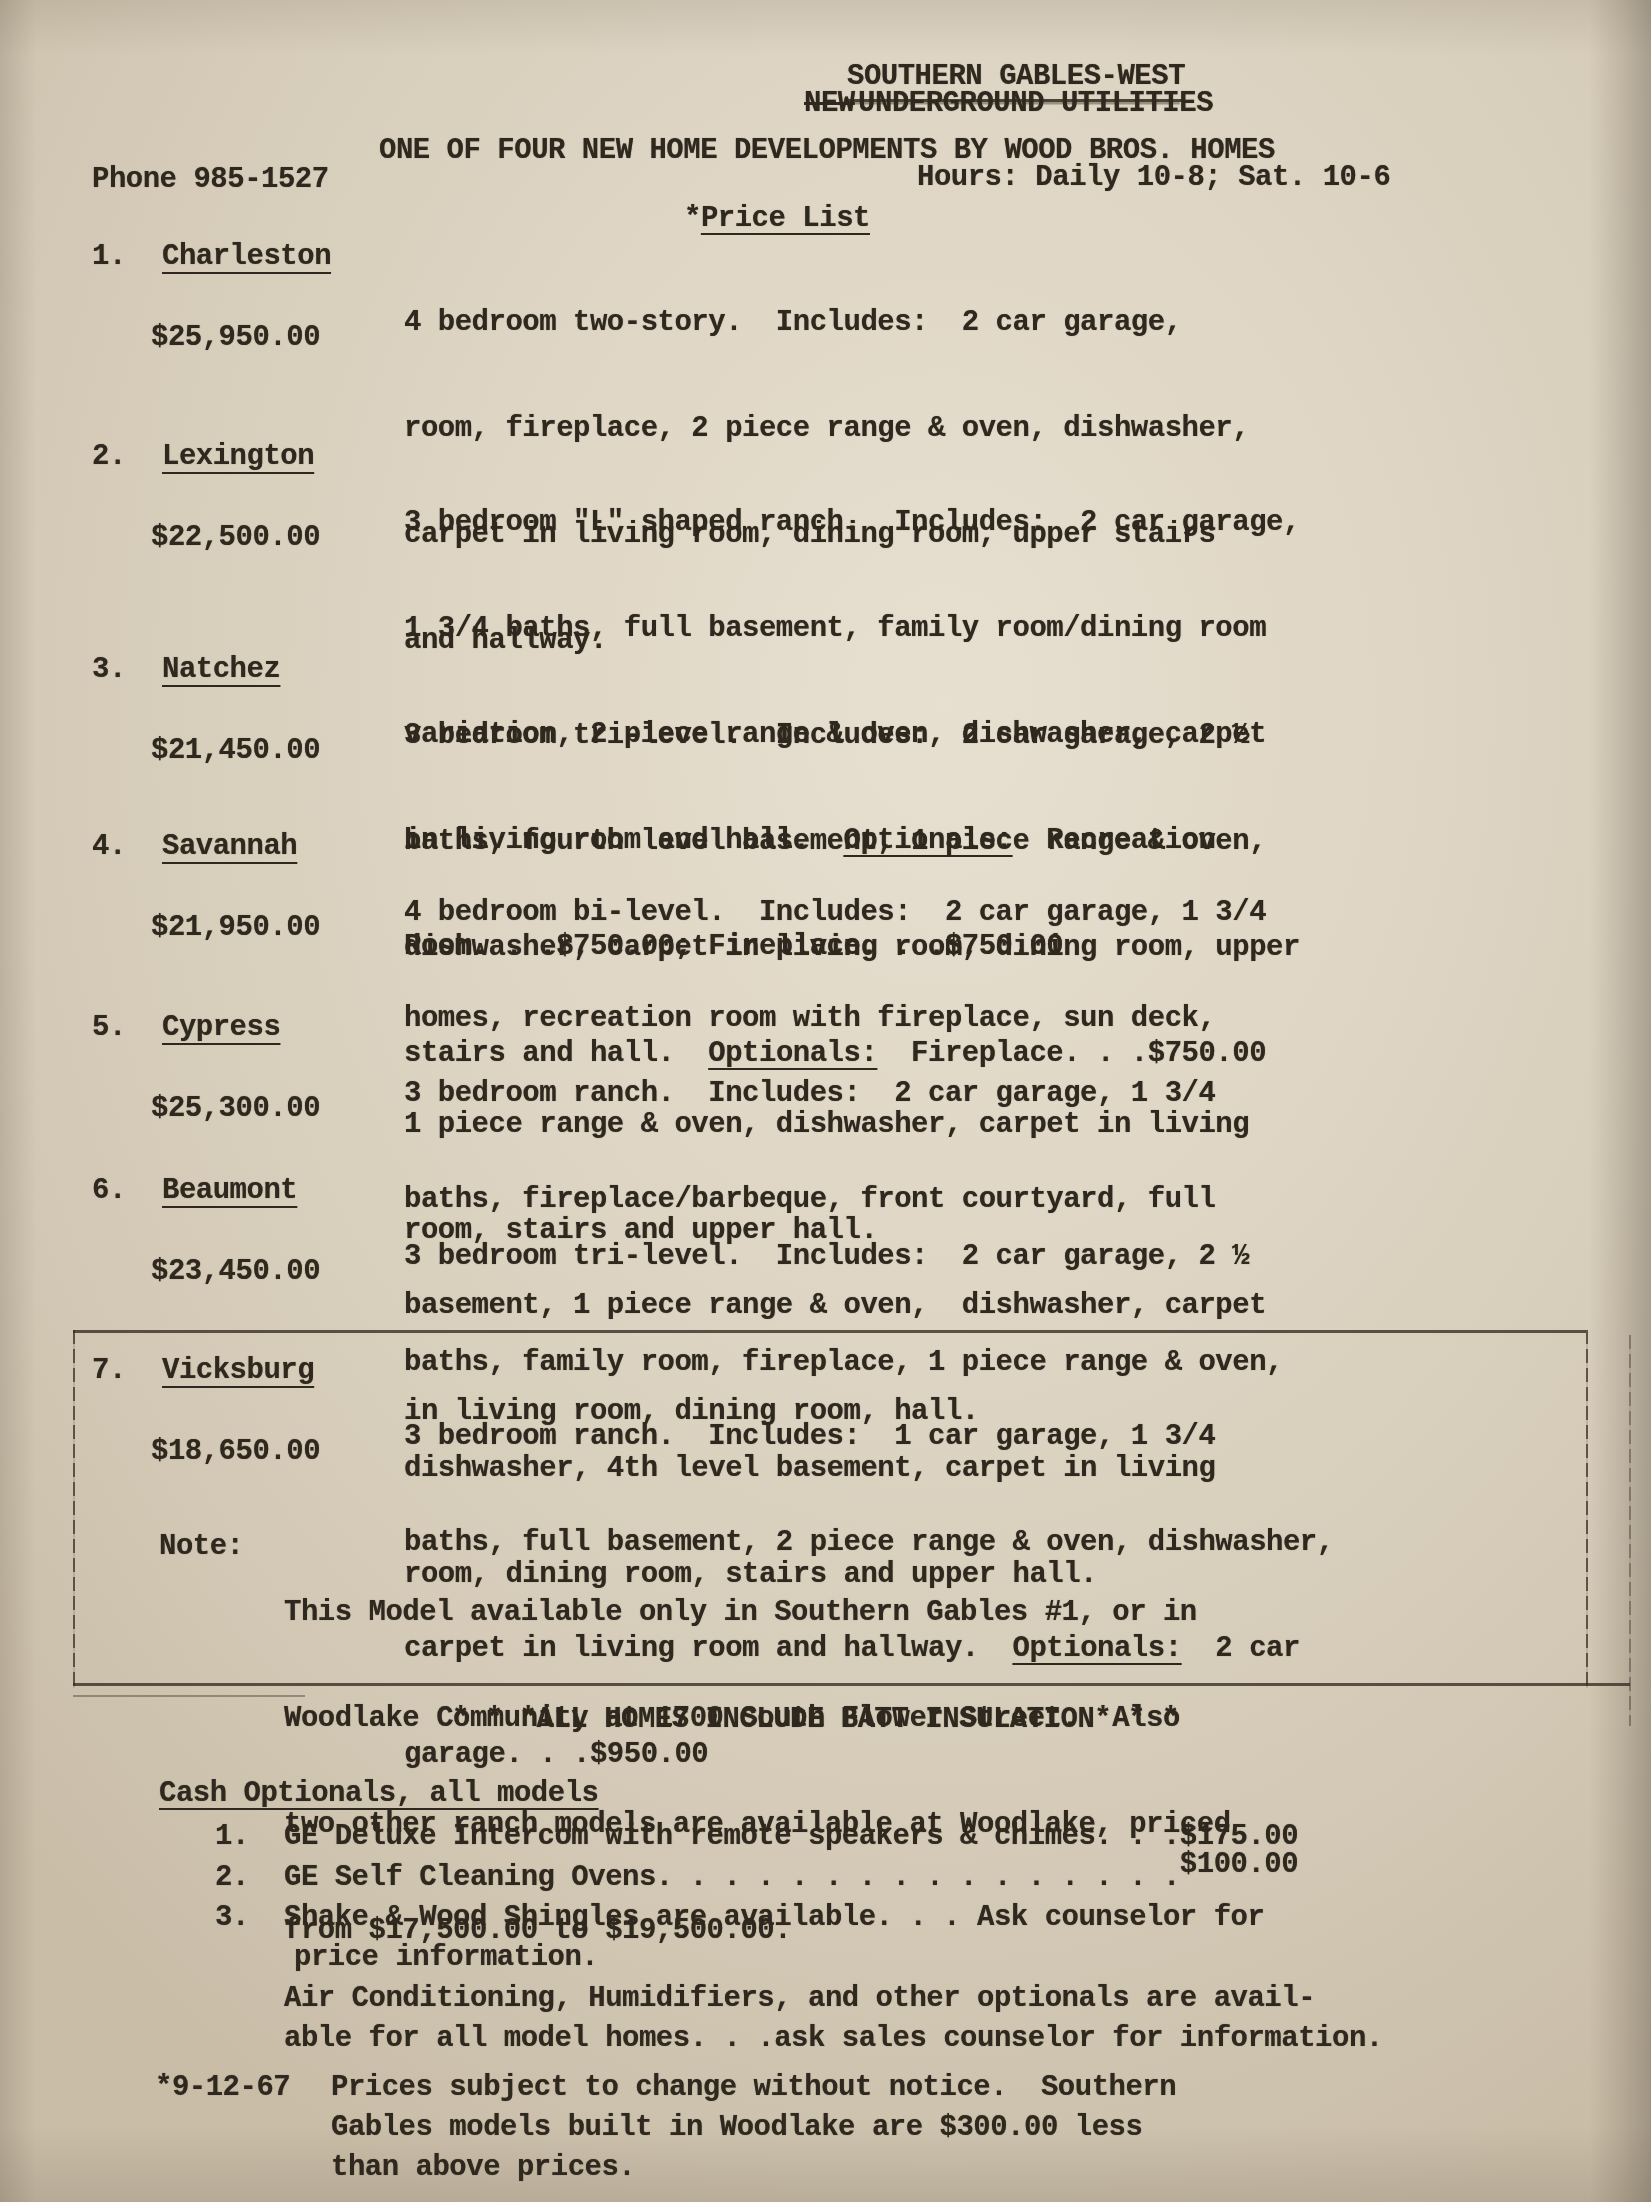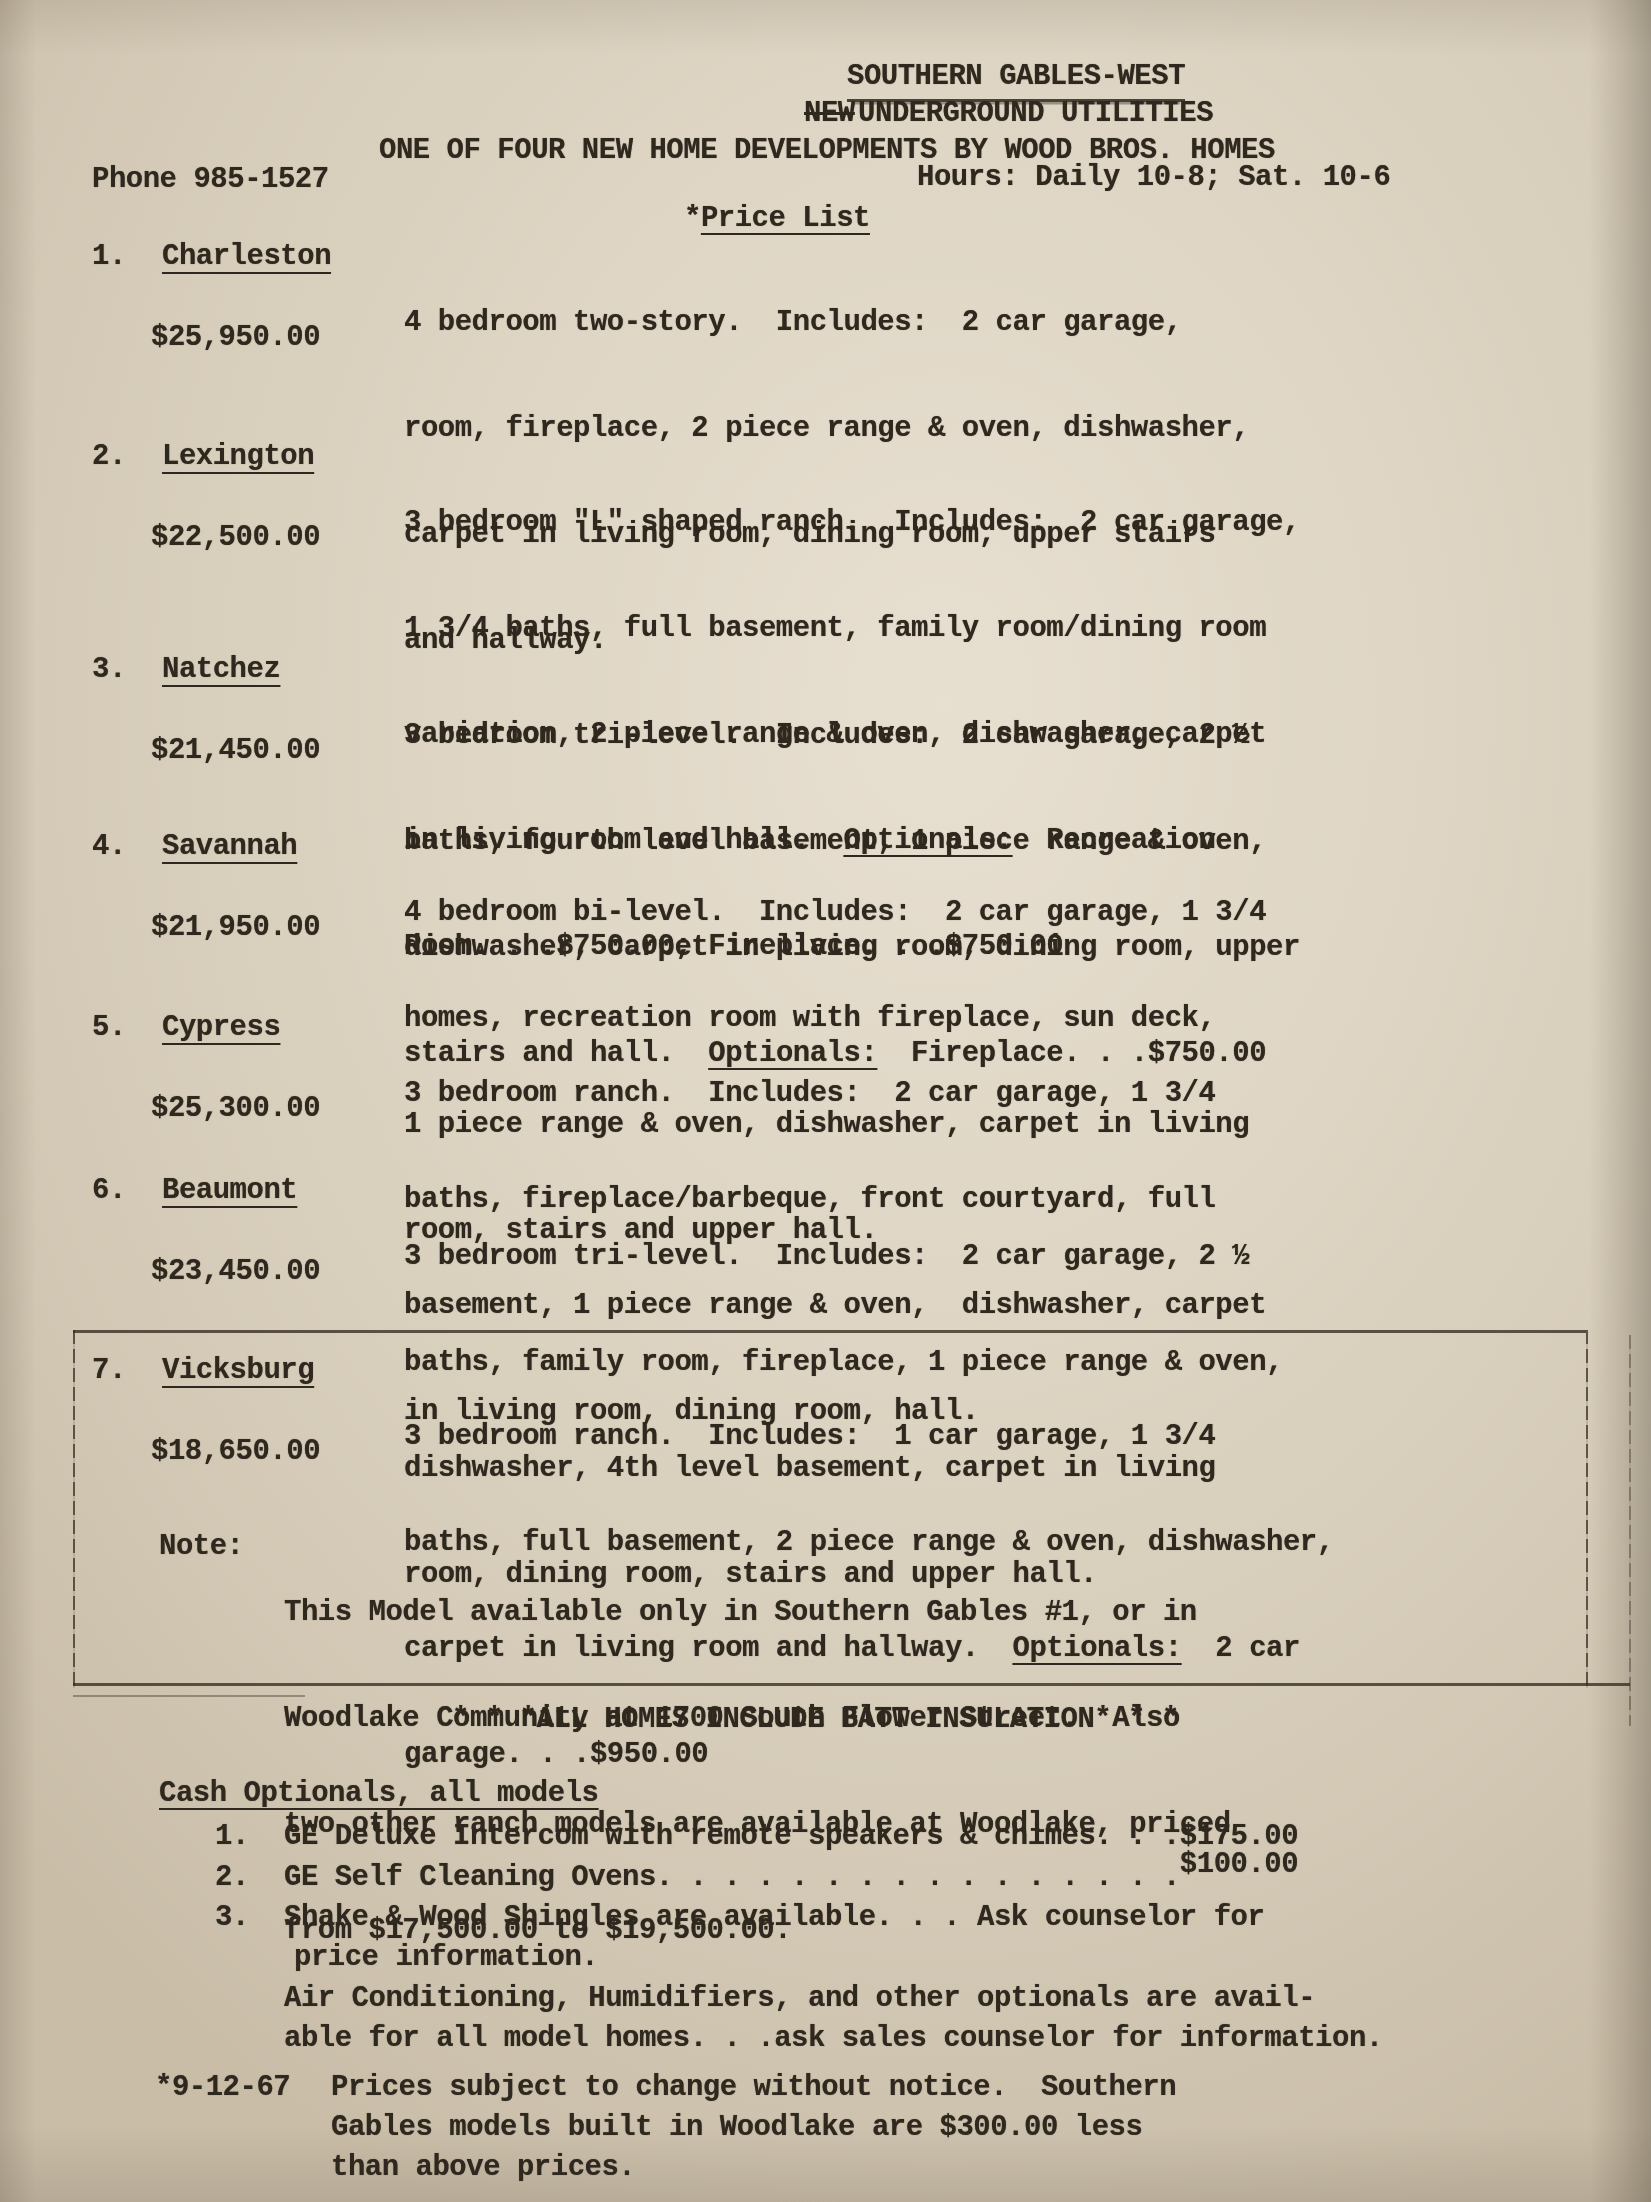--- a/index.html
+++ b/index.html
@@ -38,21 +38,21 @@
   .boxline{position:absolute;background:rgba(52,44,33,0.78);}
   .boxline.dashv{background:repeating-linear-gradient(to bottom, rgba(52,44,33,0.75) 0 13.8px, rgba(52,44,33,0.15) 13.8px 19px);}
 </style>
 </head>
 <body>
 
 <div class="page">
 
   
   <div class="abs line" style="top:57px;left:847px;"><span class="title-u">SOUTHERN GABLES-WEST</span></div>
-  <div class="abs line" style="top:94px;left:804px;"><span class="struck">NEW</span><span>UNDERGROUND UTILITIES</span></div>
+  <div class="abs line" style="top:84px;left:804px;"><span class="struck">NEW</span><span>UNDERGROUND UTILITIES</span></div>
   <div class="abs line" style="top:131px;left:379px;">ONE OF FOUR NEW HOME DEVELOPMENTS BY WOOD BROS. HOMES</div>
   <div class="abs line" style="top:160px;left:92px;">Phone 985-1527</div>
   <div class="abs line" style="top:158px;left:917px;">Hours: Daily 10-8; Sat. 10-6</div>
   <div class="abs line" style="top:199px;left:684px;"><span>*</span><span class="u">Price List</span></div>
 
   
   <div class="model" style="top:237px;">
     <span class="num">1.</span>
     <span class="mname">Charleston</span>
     <span class="mprice">$25,950.00</span>

